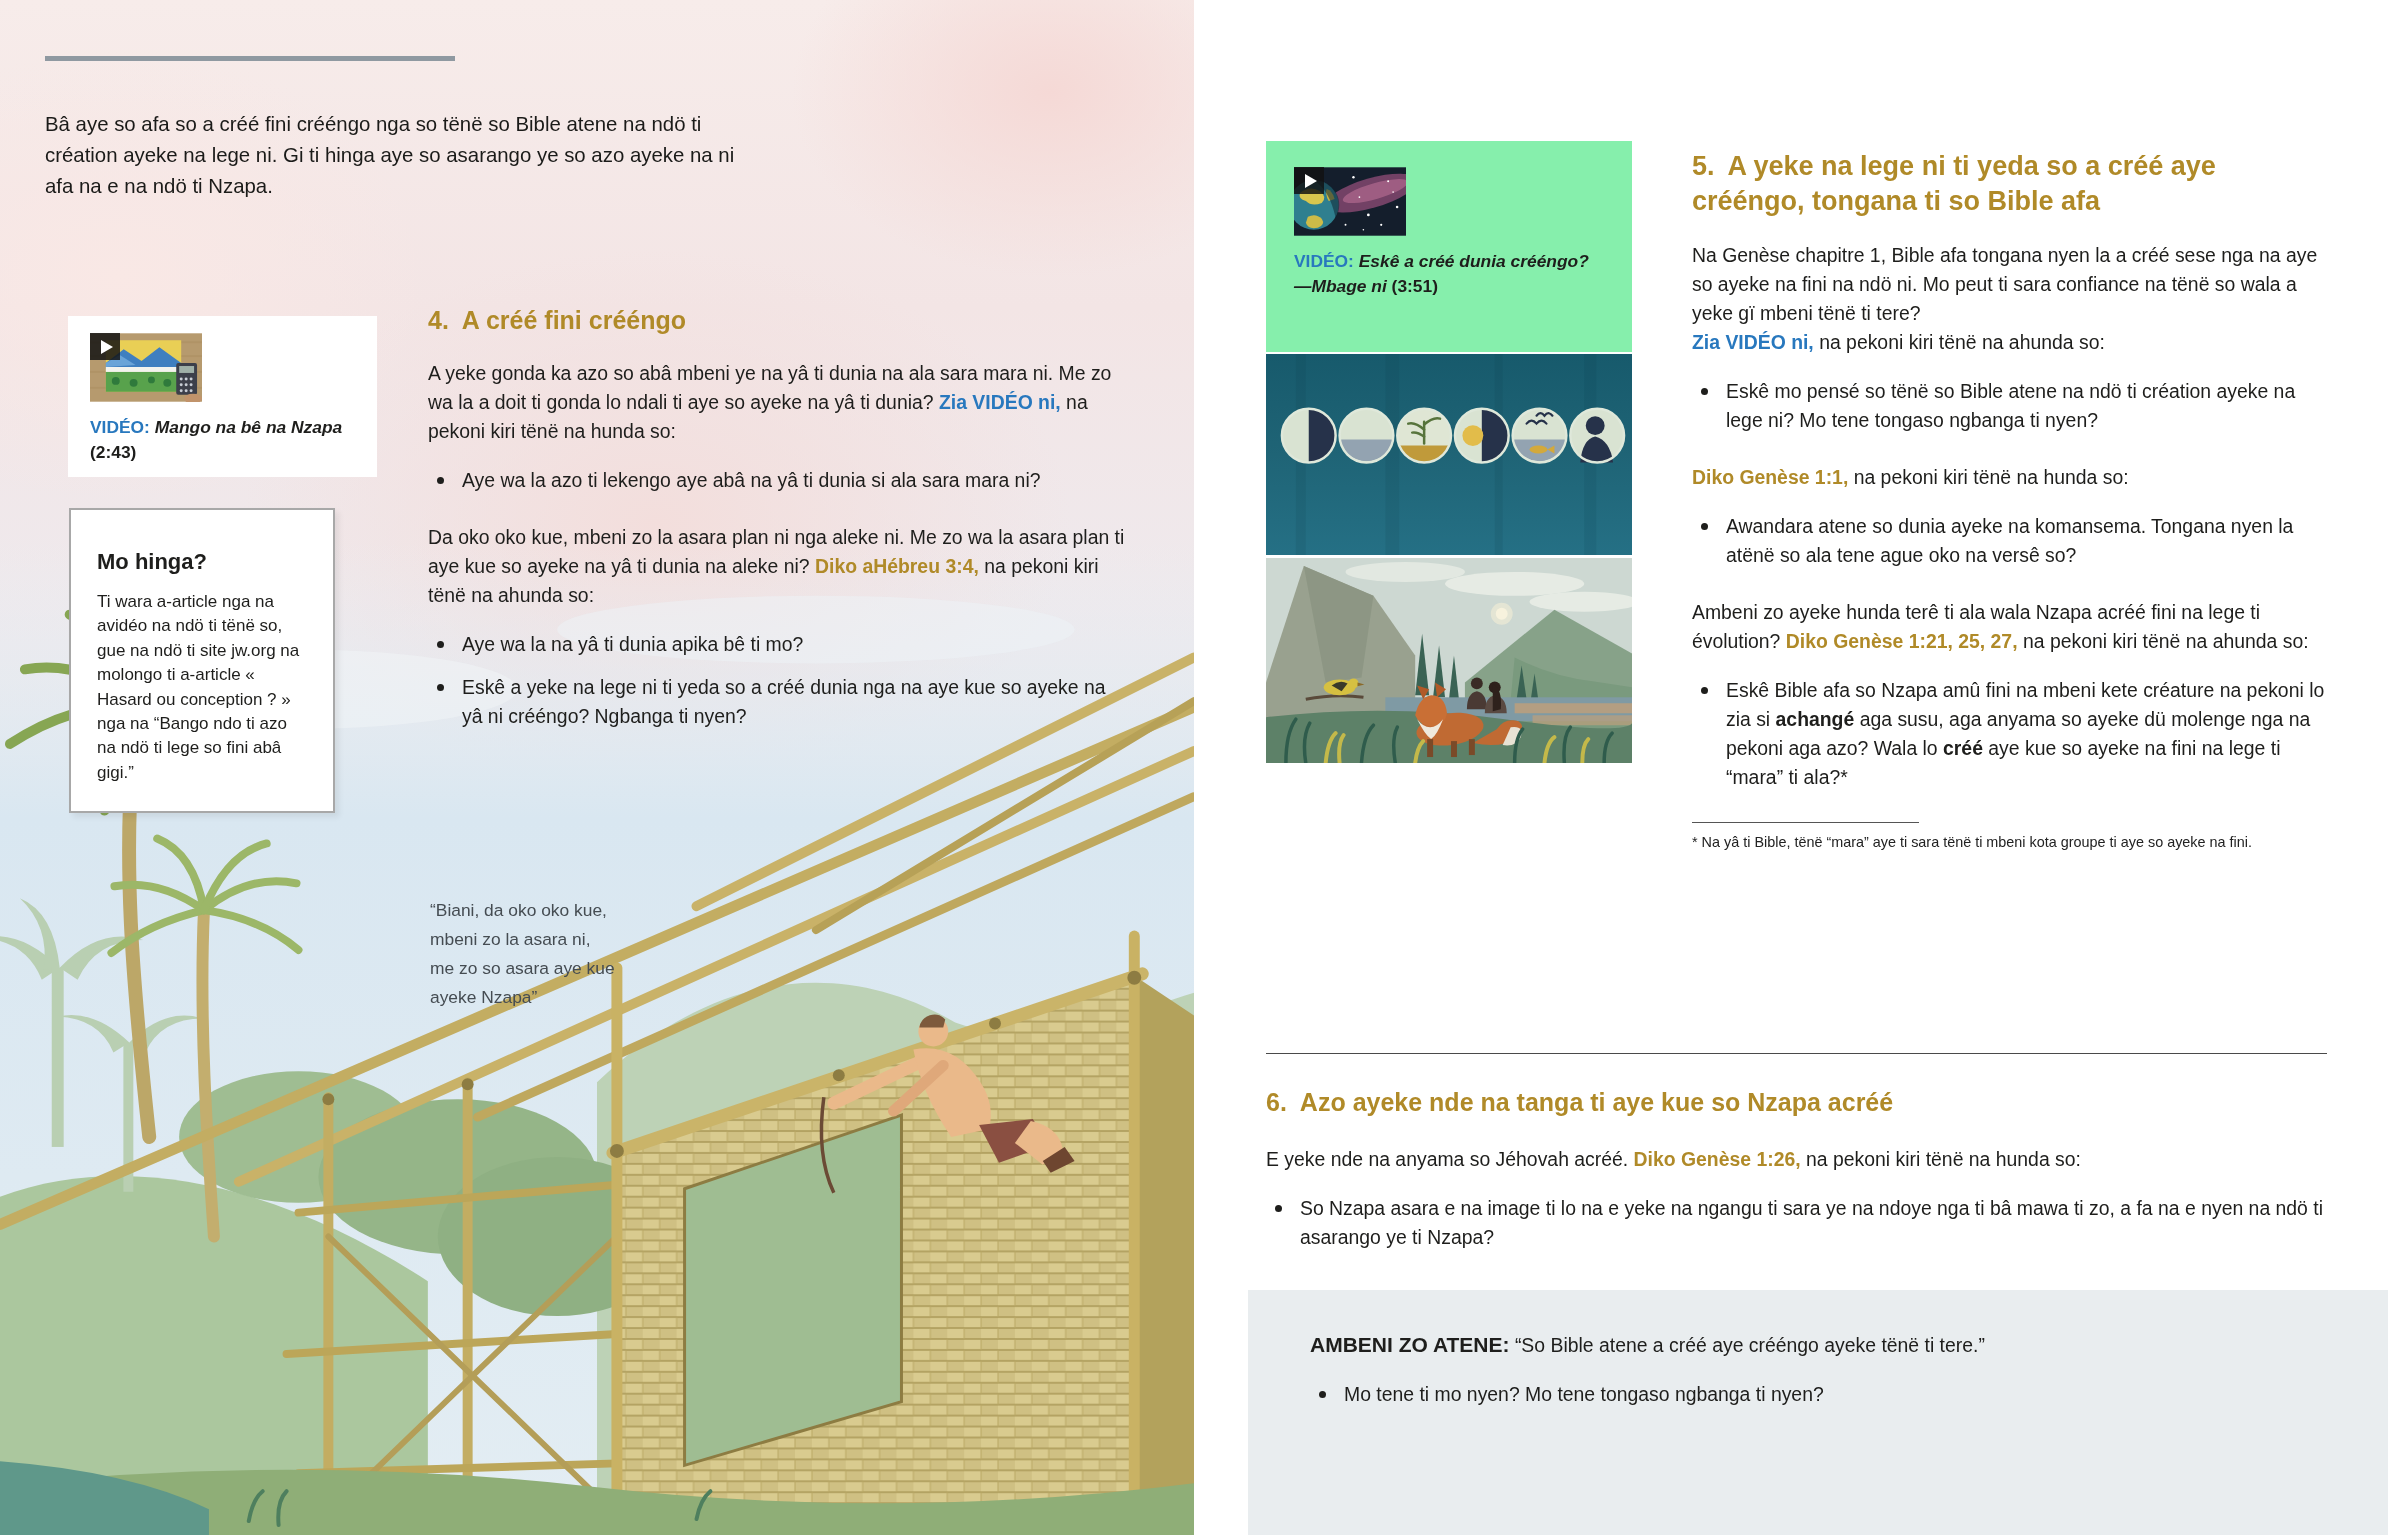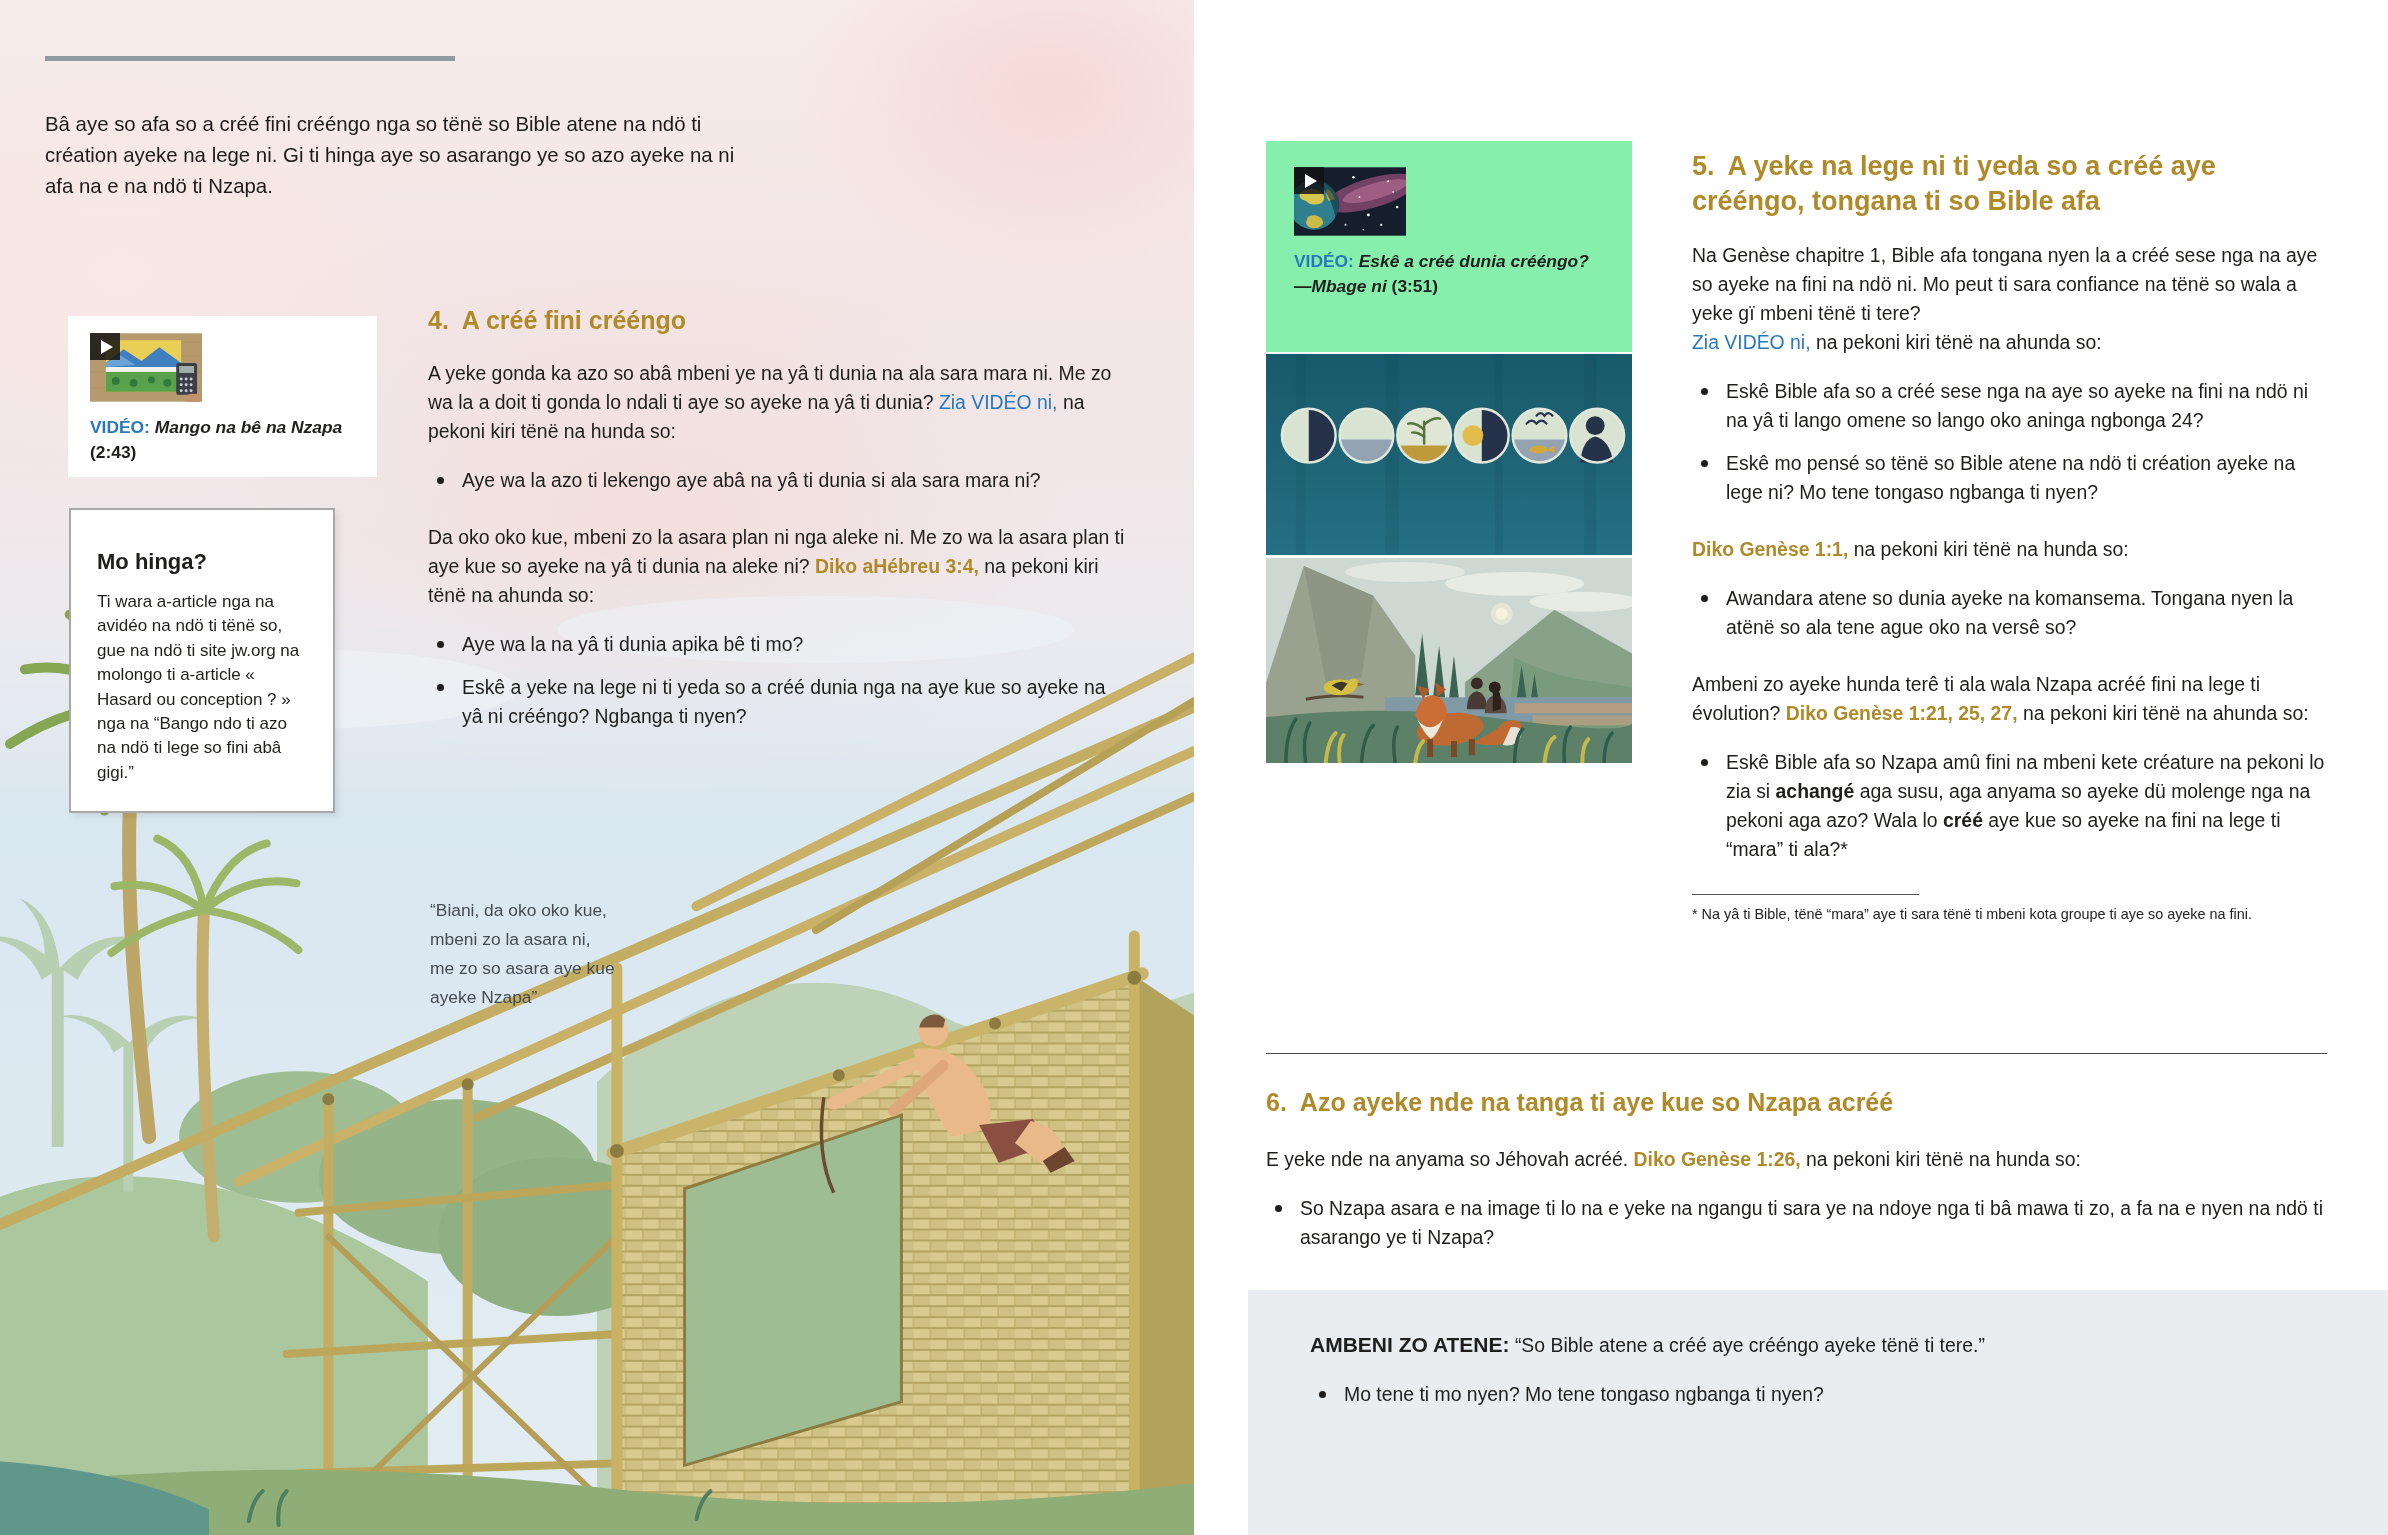--- a/index.html
+++ b/index.html
@@ -45,21 +45,21 @@
   .qcol-4{left:428px;top:304px;width:698px;}
   .qcol-5{left:498px;top:149px;width:635px;}
   .sec6{left:72px;top:1053px;width:1061px;}
   h2.qtitle{margin:0 0 22px 0;font-size:25px;line-height:33px;font-weight:700;color:#b08a28;}
   h2.qtitle .num{margin-right:13px;}
   .qcol p, .sec6 p{margin:0 0 16px 0;font-size:19.4px;line-height:29px;}
   .qcol p.spaced{margin-top:28px;}
   ul.qlist{list-style:none;margin:20px 0 26px 0;padding:0;}
   ul.qlist li{position:relative;padding-left:34px;margin:0 0 14px 0;font-size:19.4px;line-height:29px;}
   ul.qlist li::before{content:"";position:absolute;left:9px;top:11px;width:7px;height:7px;border-radius:50%;background:#1e1e1c;}
-  .blue-link{color:#2878be;font-weight:400;}
+  .blue-link{color:#2878be;font-weight:700;}
   .gold-link{color:#b08a28;font-weight:700;}
   .b{font-weight:700;}
 
   
   .pull-quote{position:absolute;left:430px;top:896px;width:338px;font-size:17.4px;line-height:29px;
     color:#454c52;white-space:pre-line;}
 
   
   .media-img{position:absolute;left:72px;width:366px;overflow:hidden;}
   .media-img svg{display:block;width:100%;height:100%;}
@@ -448,21 +448,20 @@
 
     <div class="qcol qcol-5">
       <h2 class="qtitle" style="font-size:27px;line-height:35px;">
         <span class="num">5.</span><span>A yeke na lege ni ti yeda so a créé aye crééngo, tongana ti so Bible afa</span>
       </h2>
       <p>
         <span>Na Genèse chapitre 1, Bible afa tongana nyen la a créé sese nga na aye so ayeke na fini na ndö ni. Mo peut ti sara confiance na tënë so wala a yeke gï mbeni tënë ti tere? </span><br>
         <span class="blue-link">Zia VIDÉO ni,</span><span> na pekoni kiri tënë na ahunda so:</span>
       </p>
       <ul class="qlist">
-        <li>Eskê Bible afa so a créé sese nga na aye so ayeke na fini na ndö ni na yâ ti lango omene so lango oko aninga ngbonga 24?</li>
         <li>Eskê mo pensé so tënë so Bible atene na ndö ti création ayeke na lege ni? Mo tene tongaso ngbanga ti nyen?</li>
       </ul>
       <p class="spaced">
         <span class="gold-link">Diko Genèse 1:1,</span><span> na pekoni kiri tënë na hunda so:</span>
       </p>
       <ul class="qlist">
         <li>Awandara atene so dunia ayeke na komansema. Tongana nyen la atënë so ala tene ague oko na versê so?</li>
       </ul>
       <p class="spaced">
         <span>Ambeni zo ayeke hunda terê ti ala wala Nzapa acréé fini na lege ti évolution? </span><span class="gold-link">Diko Genèse 1:21, 25, 27,</span><span> na pekoni kiri tënë na ahunda so:</span>

